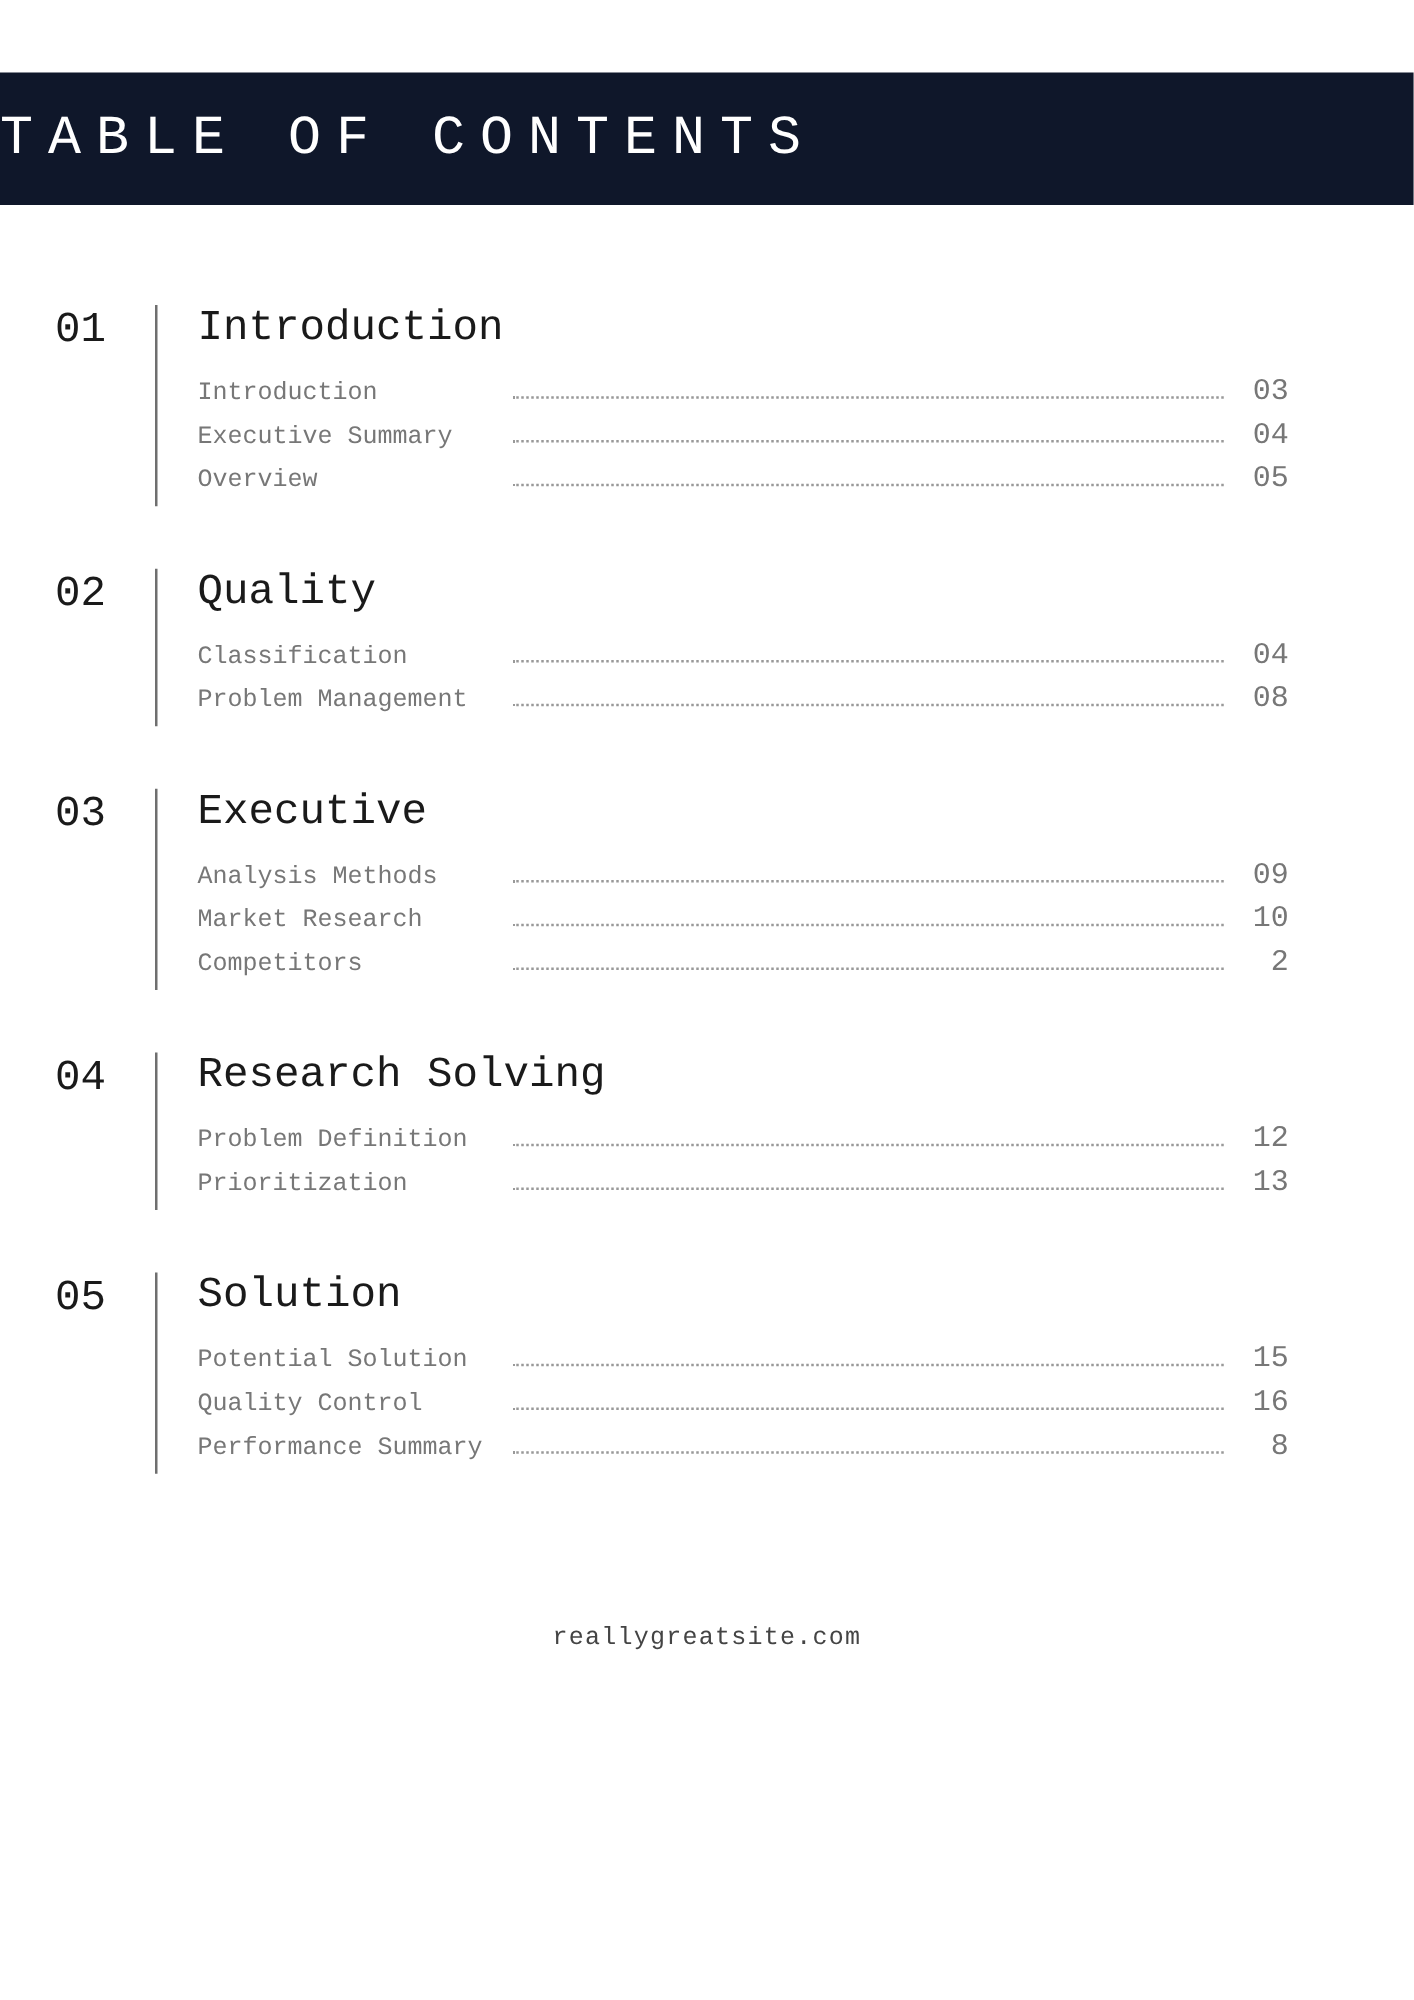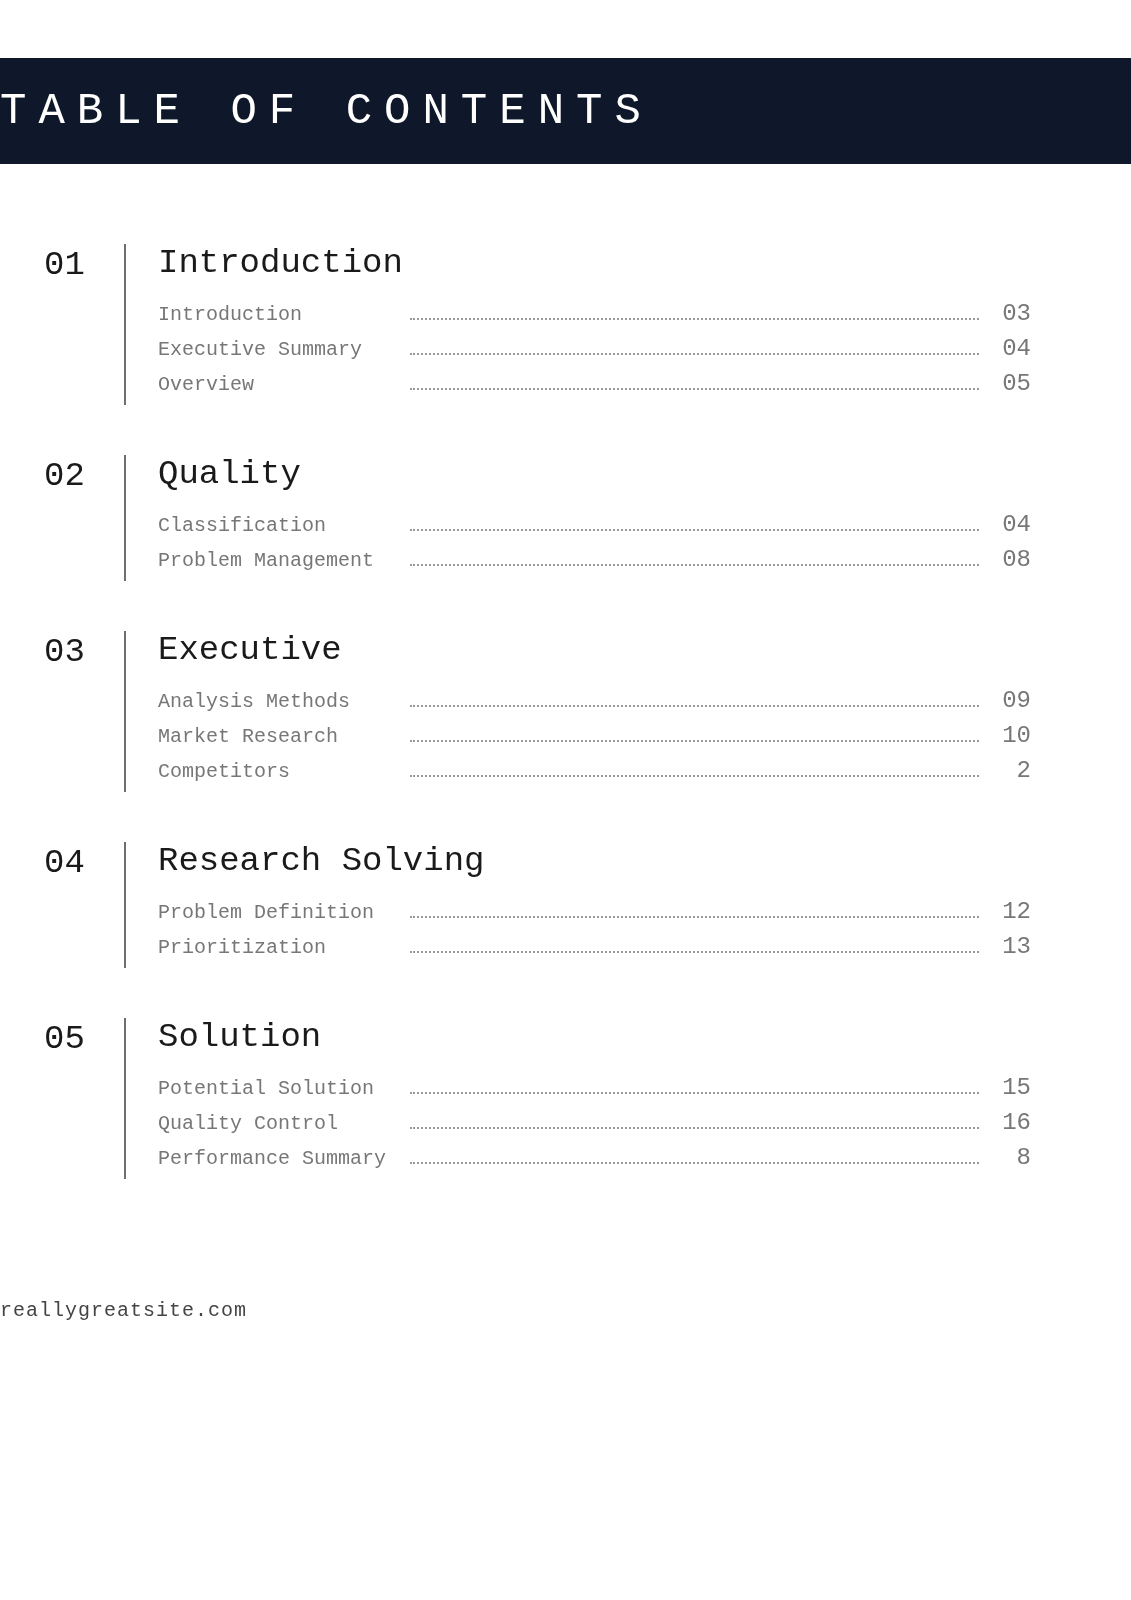--- a/index.html
+++ b/index.html
@@ -69,20 +69,21 @@
       margin: 0 12px 4px 12px;
       height: 1px;
     }
     .entry-page {
       width: 40px;
       text-align: right;
       color: #777777;
       font-size: 24px;
     }
     .footer {
+      text-align: center;
       font-size: 20px;
       color: #444;
       letter-spacing: 1px;
       padding: 30px 0 50px 0;
       font-family: 'Courier New', Courier, monospace;
     }
   </style>
 </head>
 <body>
 

